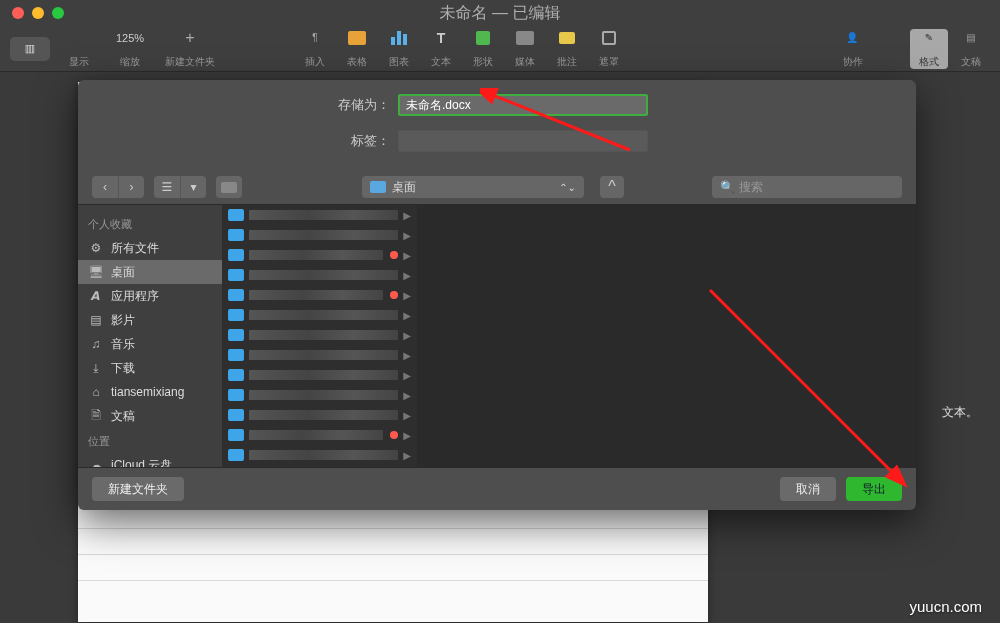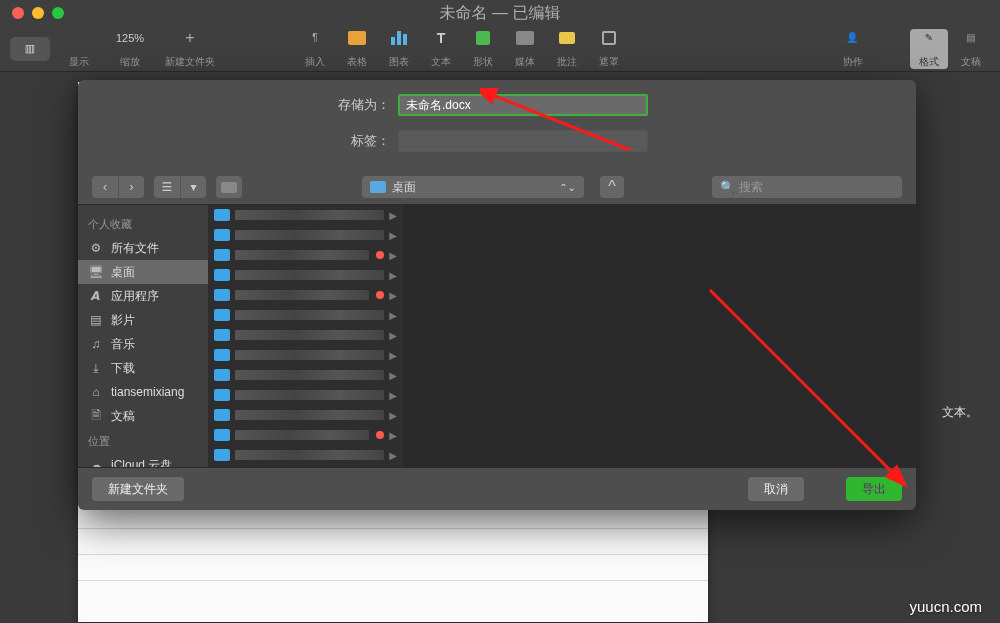--- a/index.html
+++ b/index.html
@@ -44,38 +44,38 @@
 .navbtn { width: 26px; height: 22px; display: flex; align-items: center; justify-content: center; color: #ccc; font-size: 12px; }
 .navbtn + .navbtn { border-left: 1px solid #555; }
 .loc-dd { flex: 0 0 222px; height: 22px; background: #666; border-radius: 4px; display: flex; align-items: center; padding: 0 8px; color: #ddd; font-size: 12px; margin-left: 110px; position: relative; }
 .loc-dd .folder-ico { width: 16px; height: 12px; background: #5aa8e0; border-radius: 2px; margin-right: 6px; }
 .loc-dd .chev { margin-left: auto; font-size: 10px; }
 .expand-btn { width: 24px; height: 22px; background: #666; border-radius: 4px; display: flex; align-items: center; justify-content: center; color: #ccc; margin-left: 6px; }
 .search-box { flex: 1; max-width: 190px; height: 22px; background: #666; border-radius: 4px; display: flex; align-items: center; padding: 0 8px; color: #999; font-size: 12px; margin-left: auto; }
 .search-box .mag { margin-right: 4px; }
 
 .dlg-body { flex: 1; display: flex; background: #3a3a3a; border-top: 1px solid #2a2a2a; border-bottom: 1px solid #2a2a2a; overflow: hidden; }
-.sidebar { width: 130px; background: #3f3f3f; overflow-y: auto; padding: 6px 0; }
+.sidebar { width: 144px; background: #3f3f3f; overflow-y: auto; padding: 6px 0; }
 .sb-header { color: #999; font-size: 11px; padding: 6px 10px 4px; }
 .sb-item { display: flex; align-items: center; height: 24px; padding: 0 10px; color: #ddd; font-size: 12px; gap: 7px; cursor: pointer; }
 .sb-item.selected { background: #6a6a6a; }
 .sb-ico { width: 16px; height: 14px; display: flex; align-items: center; justify-content: center; color: #bbb; }
 
 .file-col { width: 195px; background: #2e2e2e; overflow: hidden; position: relative; }
 .file-row { display: flex; align-items: center; height: 20px; padding: 0 6px; gap: 5px; position: relative; }
 .file-ico { width: 16px; height: 12px; background: #3da5e8; border-radius: 2px; flex-shrink: 0; }
 .file-name { flex: 1; height: 10px; background: linear-gradient(90deg, #555 0%, #444 40%, #555 70%, #444 100%); filter: blur(0.5px); border-radius: 1px; }
 .file-arrow { color: #777; font-size: 10px; margin-left: auto; }
 .dot-red { width: 8px; height: 8px; background: #ff5a4d; border-radius: 50%; margin-left: 2px; }
 .file-col2 { flex: 1; background: #2a2a2a; }
 
 .dlg-footer { height: 42px; display: flex; align-items: center; padding: 0 14px; gap: 10px; text-align: right; }
 .btn { height: 24px; padding: 0 16px; border-radius: 4px; font-size: 12px; display: flex; align-items: center; cursor: pointer; }
 .btn.gray { background: #6a6a6a; color: #eee; }
-.btn.green { background: #2fb82f; color: #701a75; font-weight: 500; margin-left: 32px; }
+.btn.green { background: #2fb82f; color: #0f172a; font-weight: 500; }
 .footer-spacer { flex: 1; }
 
 
 .arrow { position: absolute; pointer-events: none; }
 
 .watermark { position: absolute; right: 18px; bottom: 8px; color: #fff; font-size: 15px; font-family: sans-serif; text-shadow: 0 1px 2px rgba(0,0,0,.5); }
 </style>
 </head>
 <body>
 

